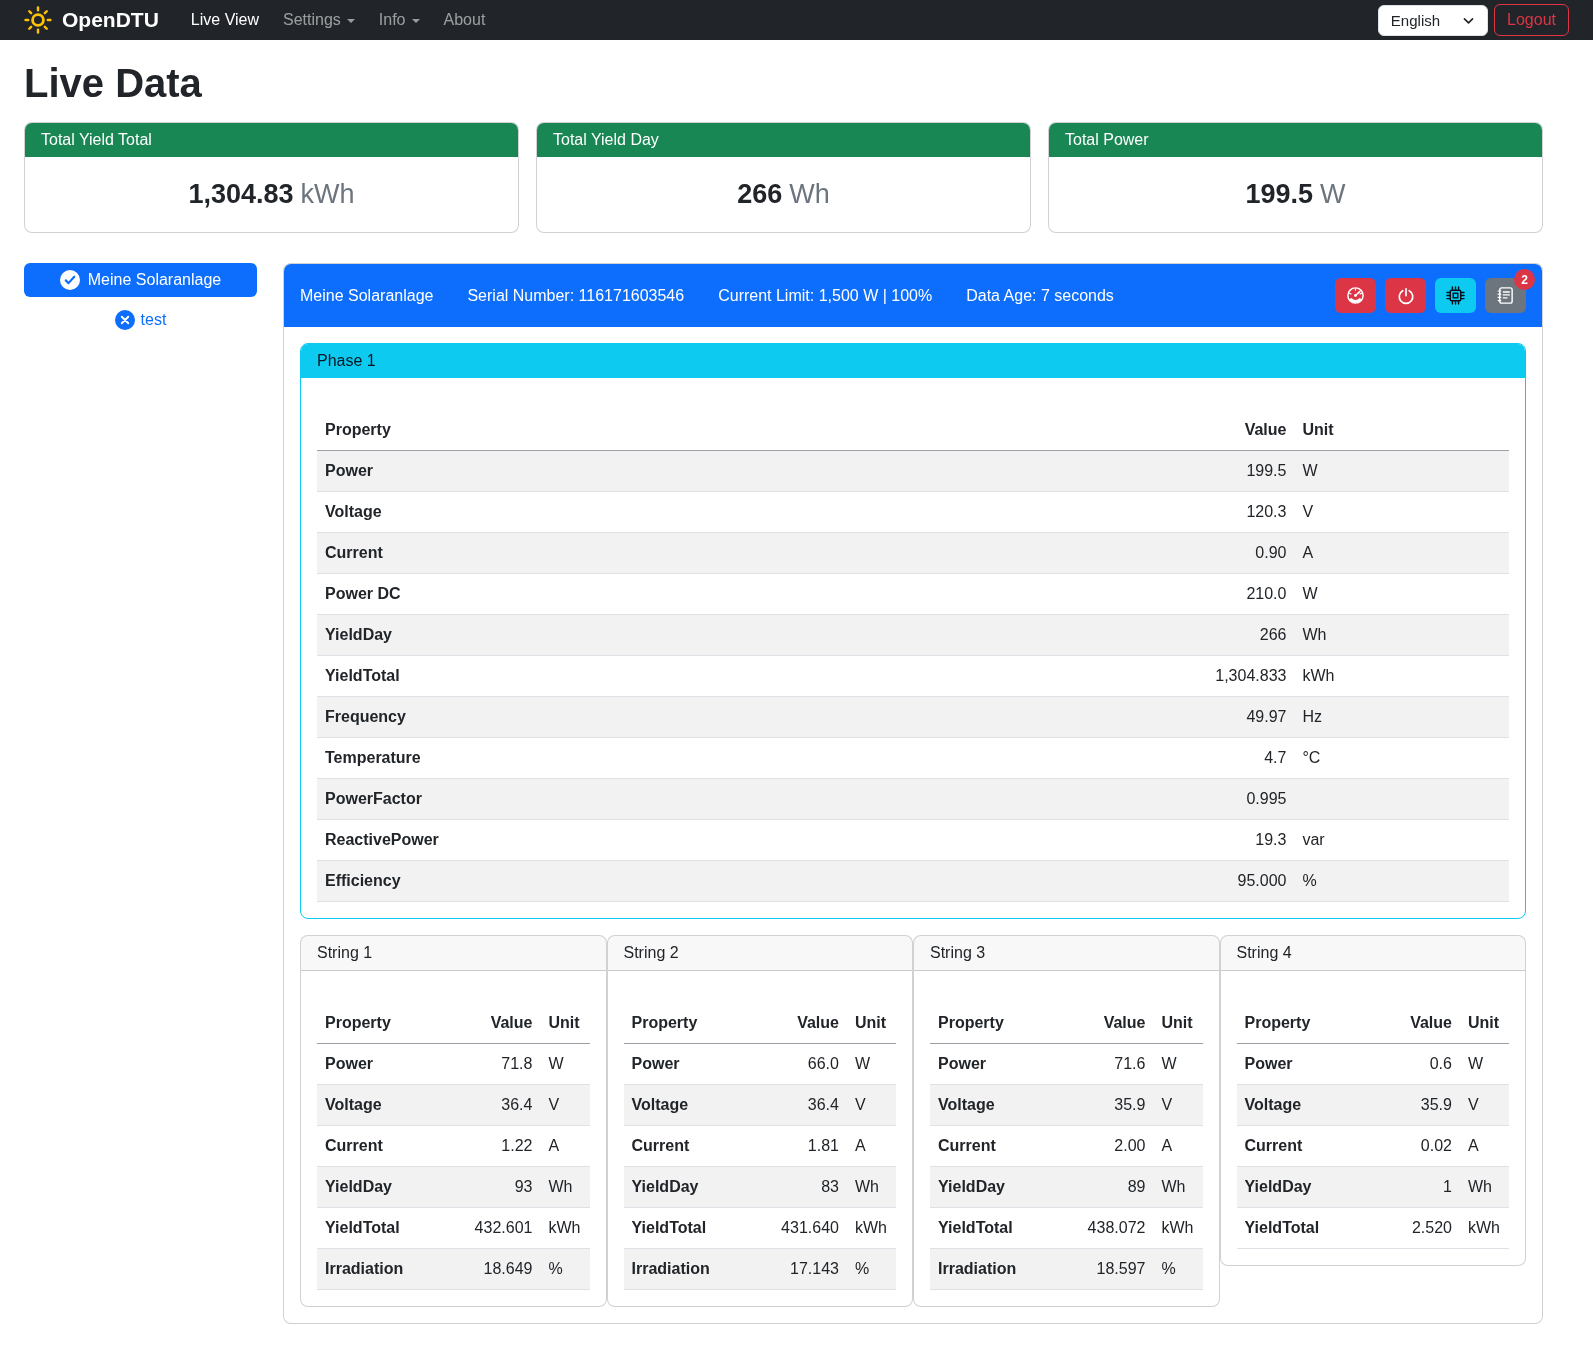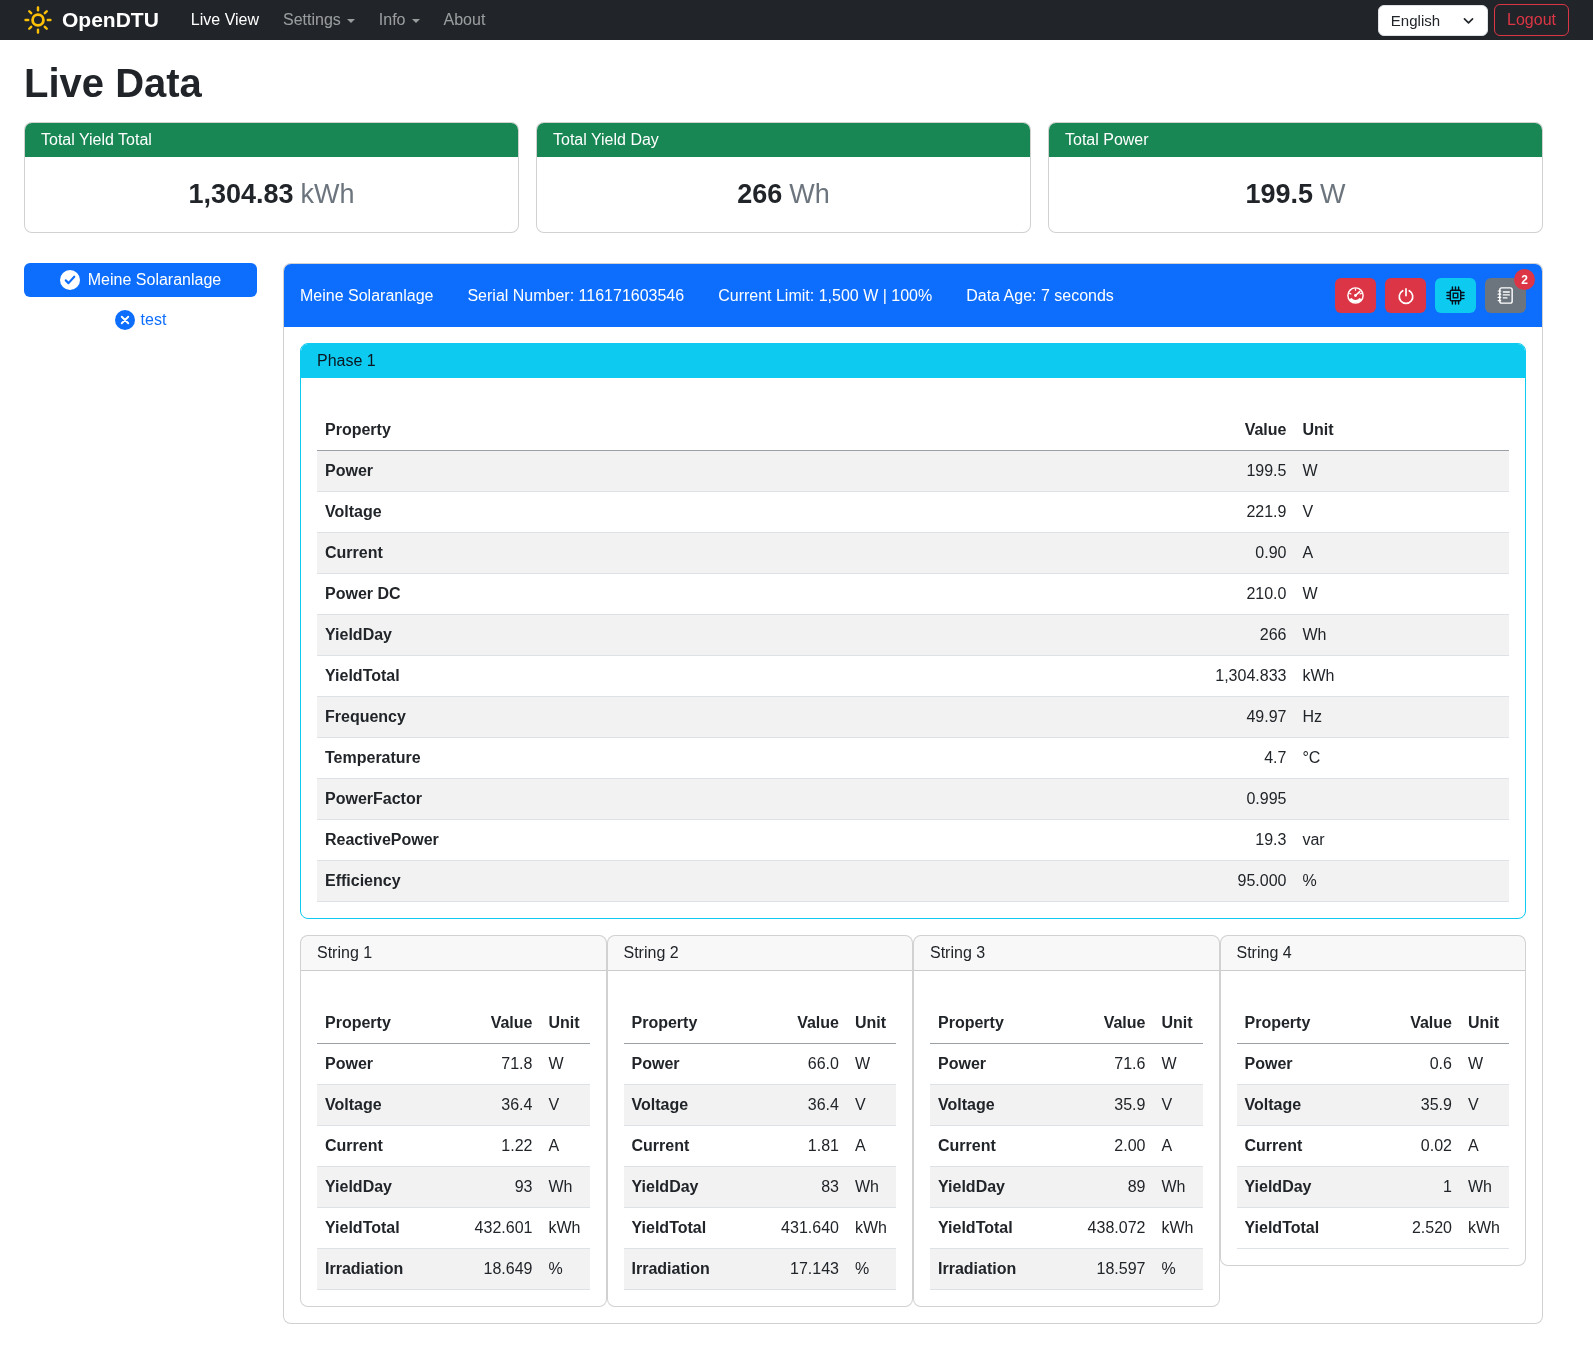--- a/index.html
+++ b/index.html
@@ -284,21 +284,21 @@
                 </tr>
               </thead>
               <tbody>
                   <tr>
                     <th>Power</th>
                     <td class="val">199.5</td>
                     <td class="unit">W</td>
                   </tr>
                   <tr>
                     <th>Voltage</th>
-                    <td class="val">221.9</td>
+                    <td class="val">120.3</td>
                     <td class="unit">V</td>
                   </tr>
                   <tr>
                     <th>Current</th>
                     <td class="val">0.90</td>
                     <td class="unit">A</td>
                   </tr>
                   <tr>
                     <th>Power DC</th>
                     <td class="val">210.0</td>

